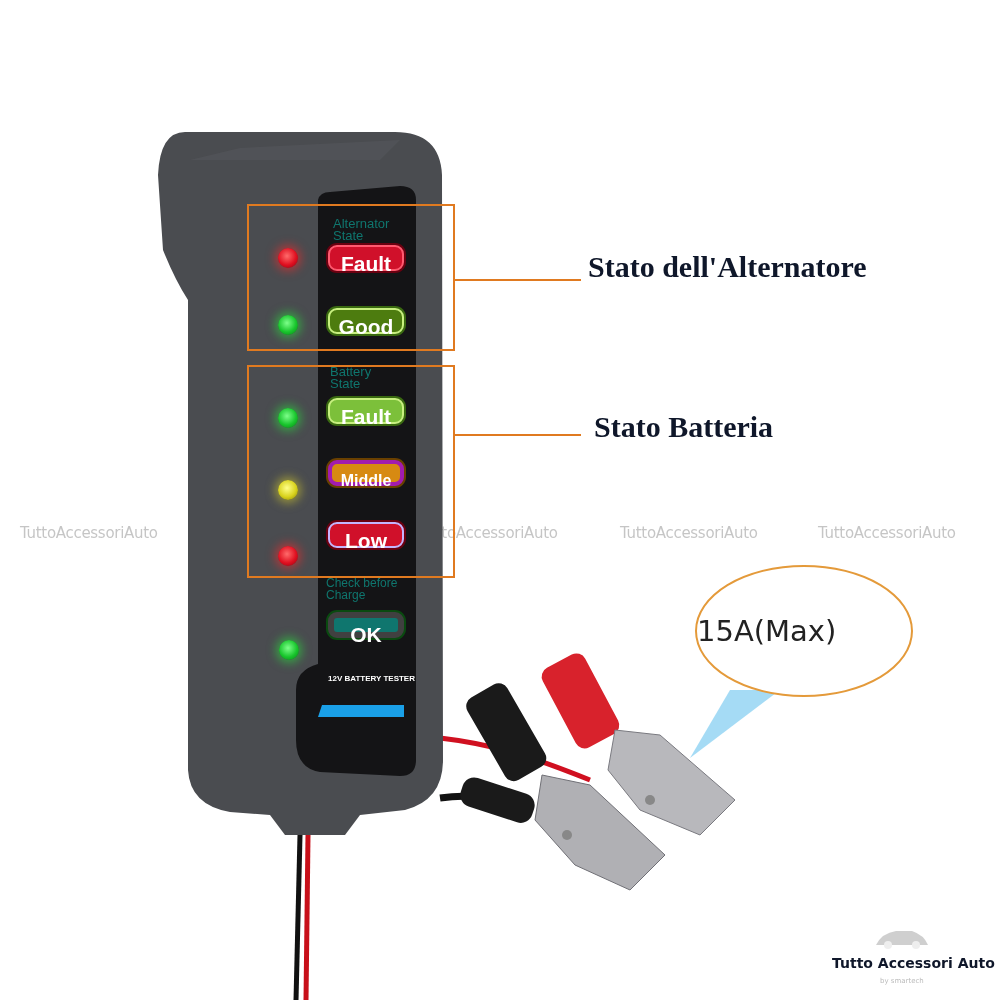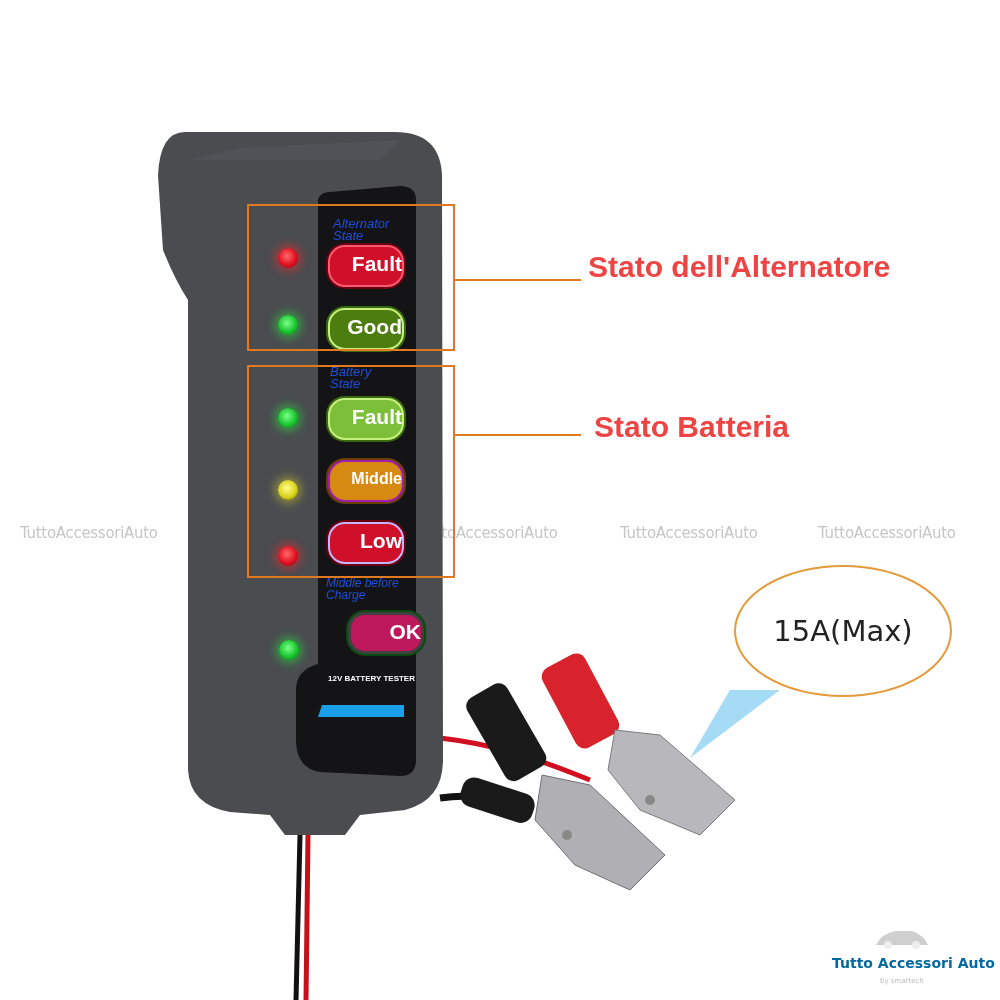--- a/index.html
+++ b/index.html
@@ -2,35 +2,35 @@
 <html><head>
 <meta charset="utf-8">
 <style>
   html,body{margin:0;padding:0;background:#fff;}
   body{width:1000px;height:1000px;position:relative;overflow:hidden;font-family:"Liberation Sans",sans-serif;}
   .abs{position:absolute;}
   .led{position:absolute;width:20px;height:20px;border-radius:50%;}
   .led-red{background:radial-gradient(circle at 45% 40%,#ff6b6b,#e01020 55%,#8a0010);box-shadow:0 0 10px 3px rgba(255,40,40,.55);}
   .led-green{background:radial-gradient(circle at 45% 40%,#7dff8a,#18c52c 55%,#0b7a18);box-shadow:0 0 10px 3px rgba(40,230,60,.55);}
   .led-yellow{background:radial-gradient(circle at 45% 40%,#ffff8a,#d8d21c 55%,#807a08);box-shadow:0 0 10px 3px rgba(230,220,40,.5);}
-  .badge{position:absolute;left:328px;width:76px;height:42px;border-radius:17px;color:#fff;font-weight:bold;font-size:21px;text-align:right;line-height:34px;box-sizing:border-box;}
+  .badge{position:absolute;left:328px;width:76px;height:26px;border-radius:9px;color:#fff;font-weight:bold;font-size:21px;text-align:center;line-height:34px;box-sizing:border-box;}
   .b-fault{background:#d0102a;border:2px solid #ff5a70;box-shadow:0 0 0 2px #6a0010;}
   .b-good{background:#4d7c0f;border:2px solid #c8f080;box-shadow:0 0 0 2px #3a6a10;}
   .b-full{background:#7cc03a;border:2px solid #c8f080;box-shadow:0 0 0 2px #3a6a10;}
-  .b-middle{background:#d78a12;border:2px solid #a21caf;box-shadow:0 0 0 2px #6a4000;font-size:16px;}
+  .b-middle{background:#d78a12;border:4px solid #a21caf;box-shadow:0 0 0 2px #6a4000;font-size:16px;}
   .b-low{background:#d0102a;border:2px solid #c4b5fd;box-shadow:0 0 0 2px #6a0010;}
-  .b-ok{background:#be185d;border:3px solid #404040;box-shadow:0 0 0 2px #0a4a10;margin-left:20px;}
-  .panel-label{position:absolute;left:333px;color:#1d4ed8;font-style:italic;font-size:13px;line-height:12px;}
+  .b-ok{background:#0f766e;border:6px solid #404040;box-shadow:0 0 0 2px #0a4a10;}
+  .panel-label{position:absolute;left:333px;color:#0f766e;font-size:13px;line-height:12px;}
   .callout-box{position:absolute;border:2px solid #e07a20;box-sizing:border-box;}
   .callout-line{position:absolute;height:2px;background:#e07a20;}
-  .callout-text{position:absolute;font-family:Liberation Sans, sans-serif;font-weight:bold;color:#ef4444;font-size:30px;white-space:nowrap;}
+  .callout-text{position:absolute;font-family:Liberation Serif, serif;font-weight:bold;color:#0f172a;font-size:30px;white-space:nowrap;}
   .wm{position:absolute;top:524px;font-family:"DejaVu Sans",sans-serif;font-size:15px;color:rgba(150,150,150,.55);white-space:nowrap;letter-spacing:-.3px;}
-  .bubble{left:734px;top:565px;width:218px;height:132px;border:2px solid #e49a3a;border-radius:50%;box-sizing:border-box;background:#fff;display:flex;align-items:center;justify-content:center;}
+  .bubble{left:695px;top:565px;width:218px;height:132px;border:2px solid #e49a3a;border-radius:50%;box-sizing:border-box;background:#fff;display:flex;align-items:center;justify-content:flex-start;}
   .bubble span{font-family:"DejaVu Sans",sans-serif;font-size:29px;color:#222;}
-  .logo-text{left:832px;top:955px;font-family:"DejaVu Sans",sans-serif;font-weight:bold;font-size:14px;color:#0369a1;white-space:nowrap;}
+  .logo-text{left:832px;top:955px;font-family:"DejaVu Sans",sans-serif;font-weight:bold;font-size:14px;color:#0f172a;white-space:nowrap;}
   .logo-sub{left:880px;top:977px;font-family:"DejaVu Sans",sans-serif;font-size:7px;color:#bbb;}
 </style>
 </head>
 <body>
 
 <div class="wm" style="left:20px">TuttoAccessoriAuto</div>
 <div class="wm" style="left:220px">TuttoAccessoriAuto</div>
 <div class="wm" style="left:420px">TuttoAccessoriAuto</div>
 <div class="wm" style="left:620px">TuttoAccessoriAuto</div>
 <div class="wm" style="left:818px">TuttoAccessoriAuto</div>
@@ -71,21 +71,21 @@
 
 <div class="panel-label" style="top:218px">
   <div>Alternator</div>
   <div>State</div>
 </div>
 <div class="panel-label" style="top:366px;left:330px">
   <div>Battery</div>
   <div>State</div>
 </div>
 <div class="panel-label" style="top:577px;left:326px;font-size:12px">
-  <div>Middle before</div>
+  <div>Check before</div>
   <div>Charge</div>
 </div>
 
 <div class="led led-red" style="left:278px;top:248px"></div>
 <div class="led led-green" style="left:278px;top:315px"></div>
 <div class="led led-green" style="left:278px;top:408px"></div>
 <div class="led led-yellow" style="left:278px;top:480px"></div>
 <div class="led led-red" style="left:278px;top:546px"></div>
 <div class="led led-green" style="left:279px;top:640px"></div>
 

